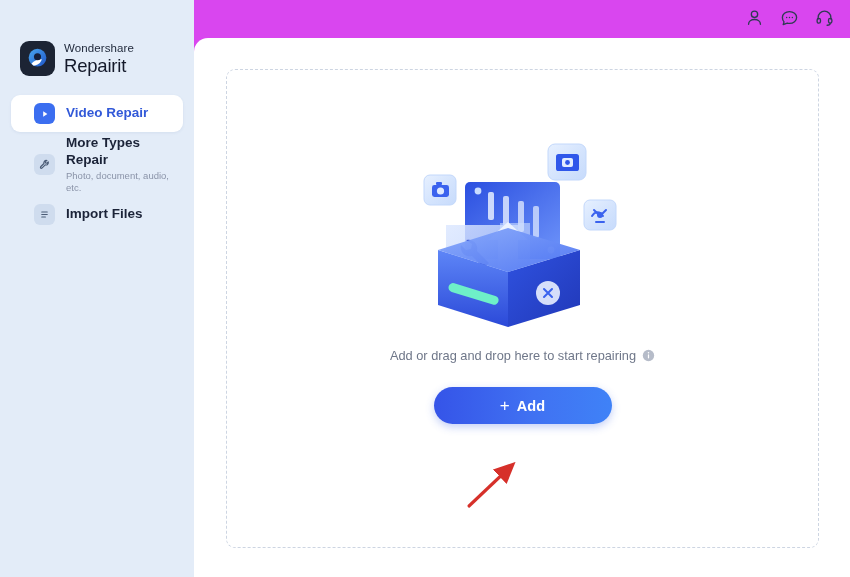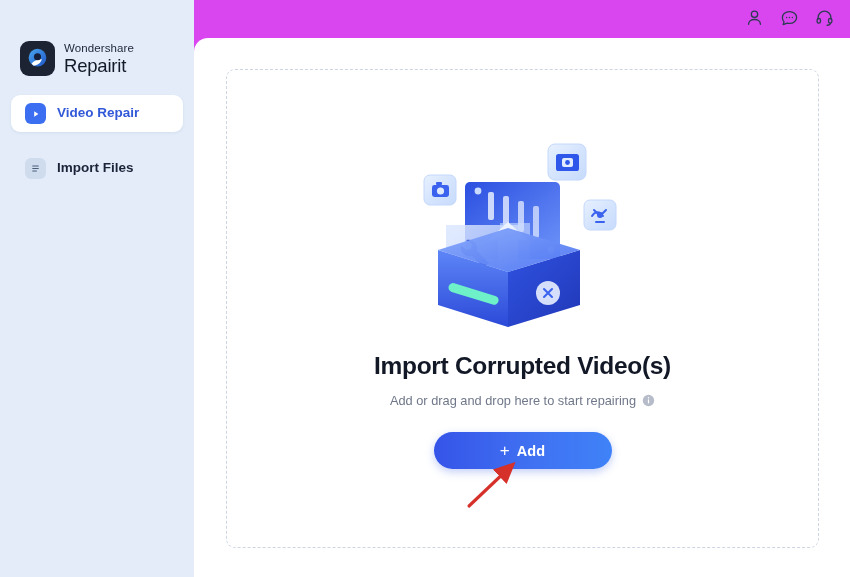--- a/index.html
+++ b/index.html
@@ -47,21 +47,21 @@
   }
   .brand-text { line-height: 1; padding-top: 1px; }
   .brand-top { font-size: 11.5px; color: #1d2638; letter-spacing: .1px; }
   .brand-bottom { font-size: 18.5px; font-weight: 400; color: #14192a; letter-spacing: -.2px; margin-top: 2px; }
 
   .navlist { position: absolute; left: 0; top: 95px; width: 194px; }
   .navitem {
     position: relative; margin: 0 11px;
     height: 37px; border-radius: 9px;
     display: flex; align-items: center; gap: 11px;
-    padding: 0 0 0 14px; cursor: pointer;
+    padding: 0 0 0 23px; cursor: pointer;
   }
   .navitem.tall { height: 46px; align-items: center; }
   .navitem.active { background: #ffffff; box-shadow: 0 1px 3px rgba(80,110,160,.10); }
   .navicon {
     width: 21px; height: 21px; border-radius: 6px; flex: none;
     display: flex; align-items: center; justify-content: center;
   }
   .navicon.blue { background: #3b6ef0; }
   .navicon.grey { background: #cfdcee; }
   .navtexts { display: flex; flex-direction: column; justify-content: center; }
@@ -184,20 +184,31 @@
               <path d="M3.2 2.2 7.4 5 3.2 7.8z" fill="#fff"></path>
             </svg>
         </span>
         <div class="navtexts">
           <div class="navlabel">Video Repair</div>
         </div>
       </div>
 
       <div class="navgap"></div>
 
+      <div class="navitem tall">
+        <span class="navicon grey">
+          <svg width="11" height="11" viewBox="0 0 12 12" fill="none" stroke="#4b5c76" stroke-width="1.3" stroke-linecap="round" stroke-linejoin="round">
+            <path d="M8.6 1.6a2.6 2.6 0 0 0-3.2 3.3L1.8 8.5a1 1 0 0 0 1.4 1.4l3.6-3.5a2.6 2.6 0 0 0 3.3-3.2L8.6 4.6 7.1 4.3 6.8 2.8z"></path>
+          </svg>
+        </span>
+        <div class="navtexts">
+          <div class="navlabel">More Types Repair</div>
+          <div class="navsub">Photo, document, audio, etc.</div>
+        </div>
+      </div>
 
       <div class="navgap"></div>
 
       <div class="navitem">
         <span class="navicon grey">
           <svg width="11" height="11" viewBox="0 0 12 12" stroke="#4b5c76" stroke-width="1.2" stroke-linecap="round">
             <path d="M3 3.3h6M3 6h6M3 8.7h4"></path>
           </svg>
         </span>
         <div class="navtexts">
@@ -279,21 +290,20 @@
         <g>
           <path d="M30 120 l70 22 v55 l-70-22z" fill="url(#boxFront)"></path>
           <path d="M100 142 l72-22 v55 l-72 22z" fill="url(#boxSide)"></path>
           <path d="M30 120 l70-22 72 22 -72 22z" fill="url(#boxTop)" opacity=".95"></path>
           <rect x="42" y="152" width="52" height="9" rx="4.5" fill="#6ef0c8" transform="rotate(17 42 152)"></rect>
           <circle cx="140" cy="163" r="12" fill="#e9f0ff" opacity=".9"></circle>
           <path d="M136 159l8 8M144 159l-8 8" stroke="#3a62ee" stroke-width="2" stroke-linecap="round"></path>
         </g>
       </svg>
 
-      <div class="headline">Import Corrupted Video(s)</div>
 
       <div class="subline">
         <span>Add or drag and drop here to start repairing</span>
         <span>
           <svg class="infoicon" viewBox="0 0 16 16">
             <circle cx="8" cy="8" r="7" fill="#b6bcc9"></circle>
             <rect x="7.25" y="6.6" width="1.5" height="5" rx=".75" fill="#ffffff"></rect>
             <circle cx="8" cy="4.6" r=".95" fill="#ffffff"></circle>
           </svg>
         </span>

